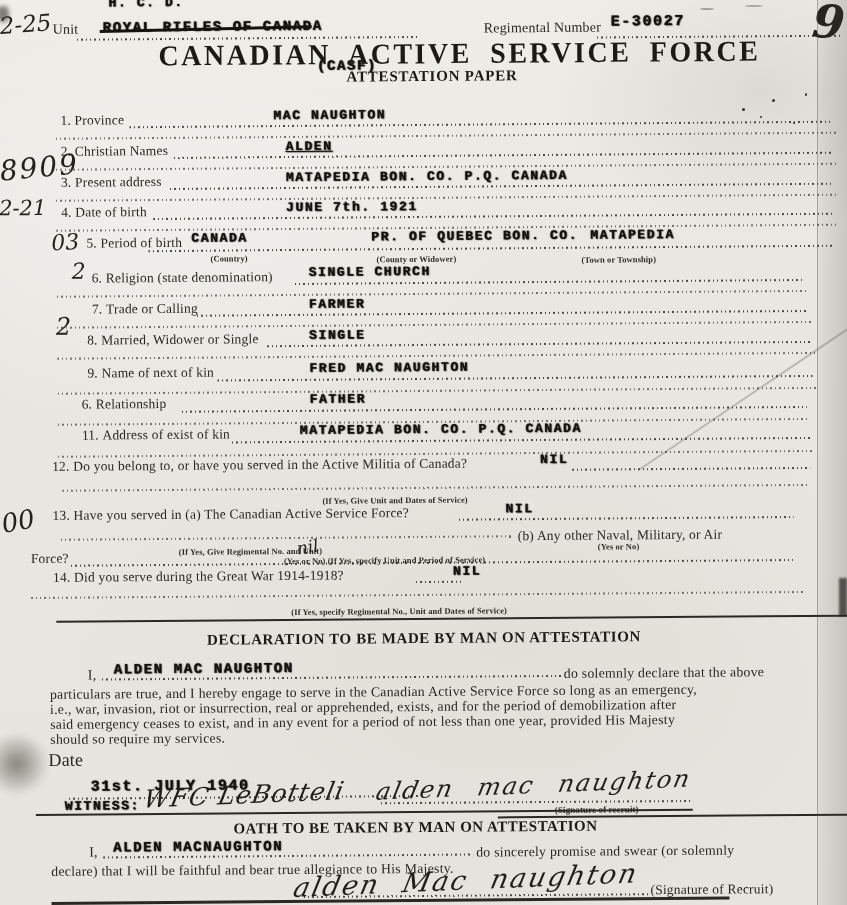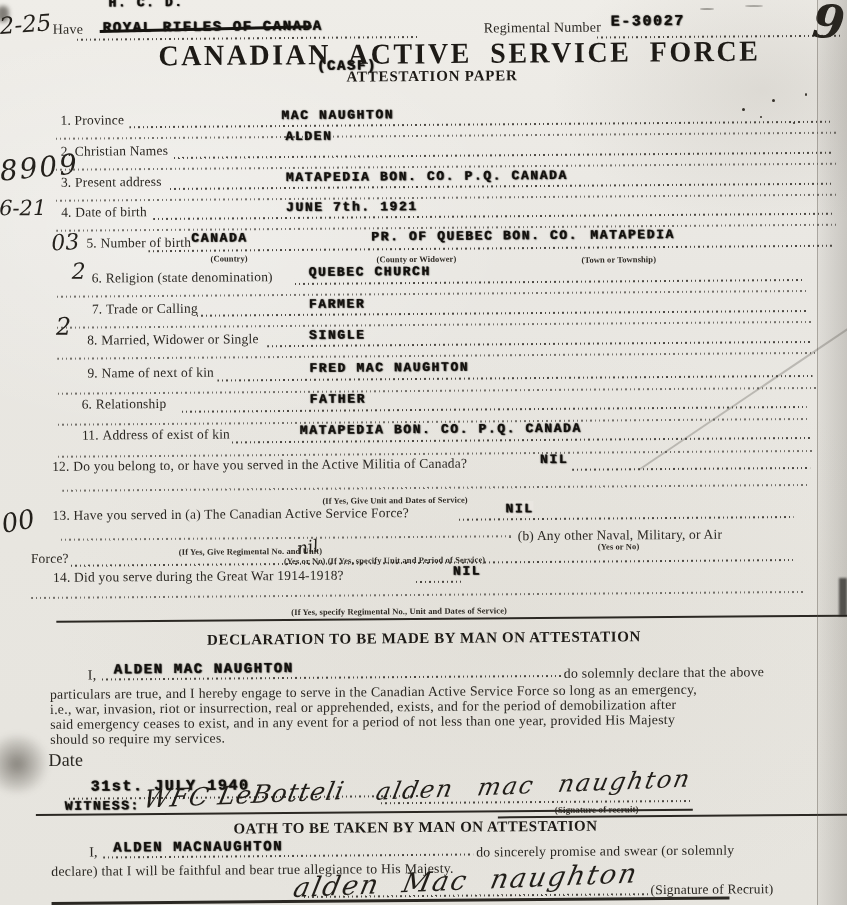--- a/index.html
+++ b/index.html
@@ -30,71 +30,71 @@
   .hdg{font-family:"Liberation Serif",serif;font-weight:700;color:#1d1a16;}
   .speck{position:absolute;border-radius:50%;background:#35312a;}
 </style>
 </head>
 <body>
 
 <div id="sheet">
   <div id="tilt">
 
     <div class="a hand" style="left:3px;top:8px;font-size:23px;transform:rotate(-4deg);">2-25</div>
-    <div class="a lbl" style="left:56px;top:19px;font-size:14px;">Have</div>
+    <div class="a lbl" style="left:56px;top:19px;font-size:14px;">Unit</div>
     <div class="a dot" style="left:80px;top:36px;width:342px;"></div>
     <div class="a ans" style="left:112px;top:-7px;font-size:13px;">H. C. D.</div>
     <div class="a ans" style="left:106px;top:17px;font-size:14px;">ROYAL RIFLES OF CANADA</div>
     <div class="rule" style="left:103px;top:26px;width:212px;height:3px;transform:rotate(-.8deg);background:#15130f;"></div>
     <div class="a ans" style="left:320px;top:16px;font-size:14px;margin-top:41px;">(CASF)</div>
     <div class="a lbl" style="left:487px;top:21px;font-size:14px;">Regimental Number</div>
     <div class="a dot" style="left:600px;top:38px;width:245px;"></div>
     <div class="a ans" style="left:614px;top:15px;font-size:15px;">E-30027</div>
     <div class="a hand" style="left:816px;top:-2px;font-size:46px;font-weight:700;transform:rotate(6deg);">9</div>
 
     <div class="a hdg" style="left:75px;top:38px;width:775px;text-align:center;font-size:28px;letter-spacing:2.5px;word-spacing:9px;transform:scaleY(1.04);">CANADIAN ACTIVE SERVICE FORCE</div>
     <div class="a hdg" style="left:0px;top:68px;width:870px;text-align:center;font-size:15px;letter-spacing:.8px;">ATTESTATION PAPER</div>
 
     <div class="a lbl" style="left:63px;top:110px;"><span>1.</span>&nbsp;<span>Province</span></div>
     <div class="a dot" style="left:132px;top:124px;width:703px;"></div>
     <div class="a dot dot2" style="left:58px;top:135px;width:782px;"></div>
-    <div class="a ans" style="left:284px;top:107px;">MAC NAUGHTON</div>
+    <div class="a ans" style="left:276px;top:107px;">MAC NAUGHTON</div>
 
     <div class="a lbl" style="left:63px;top:141px;"><span>2.</span>&nbsp;<span>Christian Names</span></div>
     <div class="a dot" style="left:176px;top:155px;width:659px;"></div>
     <div class="a dot dot2" style="left:58px;top:166px;width:782px;"></div>
-    <div class="a ans" style="left:288px;top:128px;">ALDEN</div>
+    <div class="a ans" style="left:288px;top:138px;text-decoration:underline;">ALDEN</div>
 
     <div class="a hand" style="left:2px;top:148px;font-size:28px;transform:rotate(-5deg);letter-spacing:2px;">8909</div>
     <div class="a lbl" style="left:63px;top:172px;"><span>3.</span>&nbsp;<span>Present address</span></div>
     <div class="a dot" style="left:172px;top:186px;width:663px;"></div>
     <div class="a dot dot2" style="left:58px;top:197px;width:782px;"></div>
     <div class="a ans" style="left:288px;top:169px;">MATAPEDIA BON. CO. P.Q. CANADA</div>
 
-    <div class="a hand" style="left:1px;top:193px;font-size:21px;">6-21</div>
+    <div class="a hand" style="left:1px;top:193px;font-size:21px;">2-21</div>
     <div class="a lbl" style="left:63px;top:202px;"><span>4.</span>&nbsp;<span>Date of birth</span></div>
     <div class="a dot" style="left:155px;top:216px;width:680px;"></div>
     <div class="a dot dot2" style="left:58px;top:227px;width:782px;"></div>
     <div class="a ans" style="left:288px;top:199px;">JUNE 7th. 1921</div>
 
     <div class="a hand" style="left:53px;top:227px;font-size:22px;transform:rotate(-3deg);">03</div>
-    <div class="a lbl" style="left:88px;top:233px;"><span>5.</span>&nbsp;<span>Number of birth</span></div>
+    <div class="a lbl" style="left:88px;top:233px;"><span>5.</span>&nbsp;<span>Period of birth</span></div>
     <div class="a dot" style="left:150px;top:248px;width:685px;"></div>
     <div class="a ans" style="left:193px;top:229px;">CANADA</div>
     <div class="a ans" style="left:373px;top:229px;">PR. OF QUEBEC BON. CO.</div>
     <div class="a ans" style="left:592px;top:229px;">MATAPEDIA</div>
     <div class="a small" style="left:212px;top:252px;">(Country)</div>
     <div class="a small" style="left:378px;top:254px;">(County or Widower)</div>
     <div class="a small" style="left:583px;top:256px;">(Town or Township)</div>
 
     <div class="a hand" style="left:73px;top:256px;font-size:22px;">2</div>
     <div class="a lbl" style="left:93px;top:268px;"><span>6.</span>&nbsp;<span>Religion (state denomination)</span></div>
     <div class="a dot" style="left:296px;top:282px;width:510px;"></div>
     <div class="a dot dot2" style="left:58px;top:293px;width:750px;"></div>
-    <div class="a ans" style="left:310px;top:264px;">QUEBEC CHURCH</div>
+    <div class="a ans" style="left:310px;top:264px;">SINGLE CHURCH</div>
 
     <div class="a lbl" style="left:93px;top:299px;"><span>7.</span>&nbsp;<span>Trade or Calling</span></div>
     <div class="a dot" style="left:198px;top:313px;width:612px;"></div>
     <div class="a dot dot2" style="left:58px;top:324px;width:755px;"></div>
     <div class="a ans" style="left:310px;top:296px;">FARMER</div>
 
     <div class="a hand" style="left:57px;top:310px;font-size:24px;">2</div>
     <div class="a lbl" style="left:88px;top:330px;"><span>8.</span>&nbsp;<span>Married, Widower or Single</span></div>
     <div class="a dot" style="left:268px;top:344px;width:545px;"></div>
     <div class="a dot dot2" style="left:58px;top:355px;width:758px;"></div>

